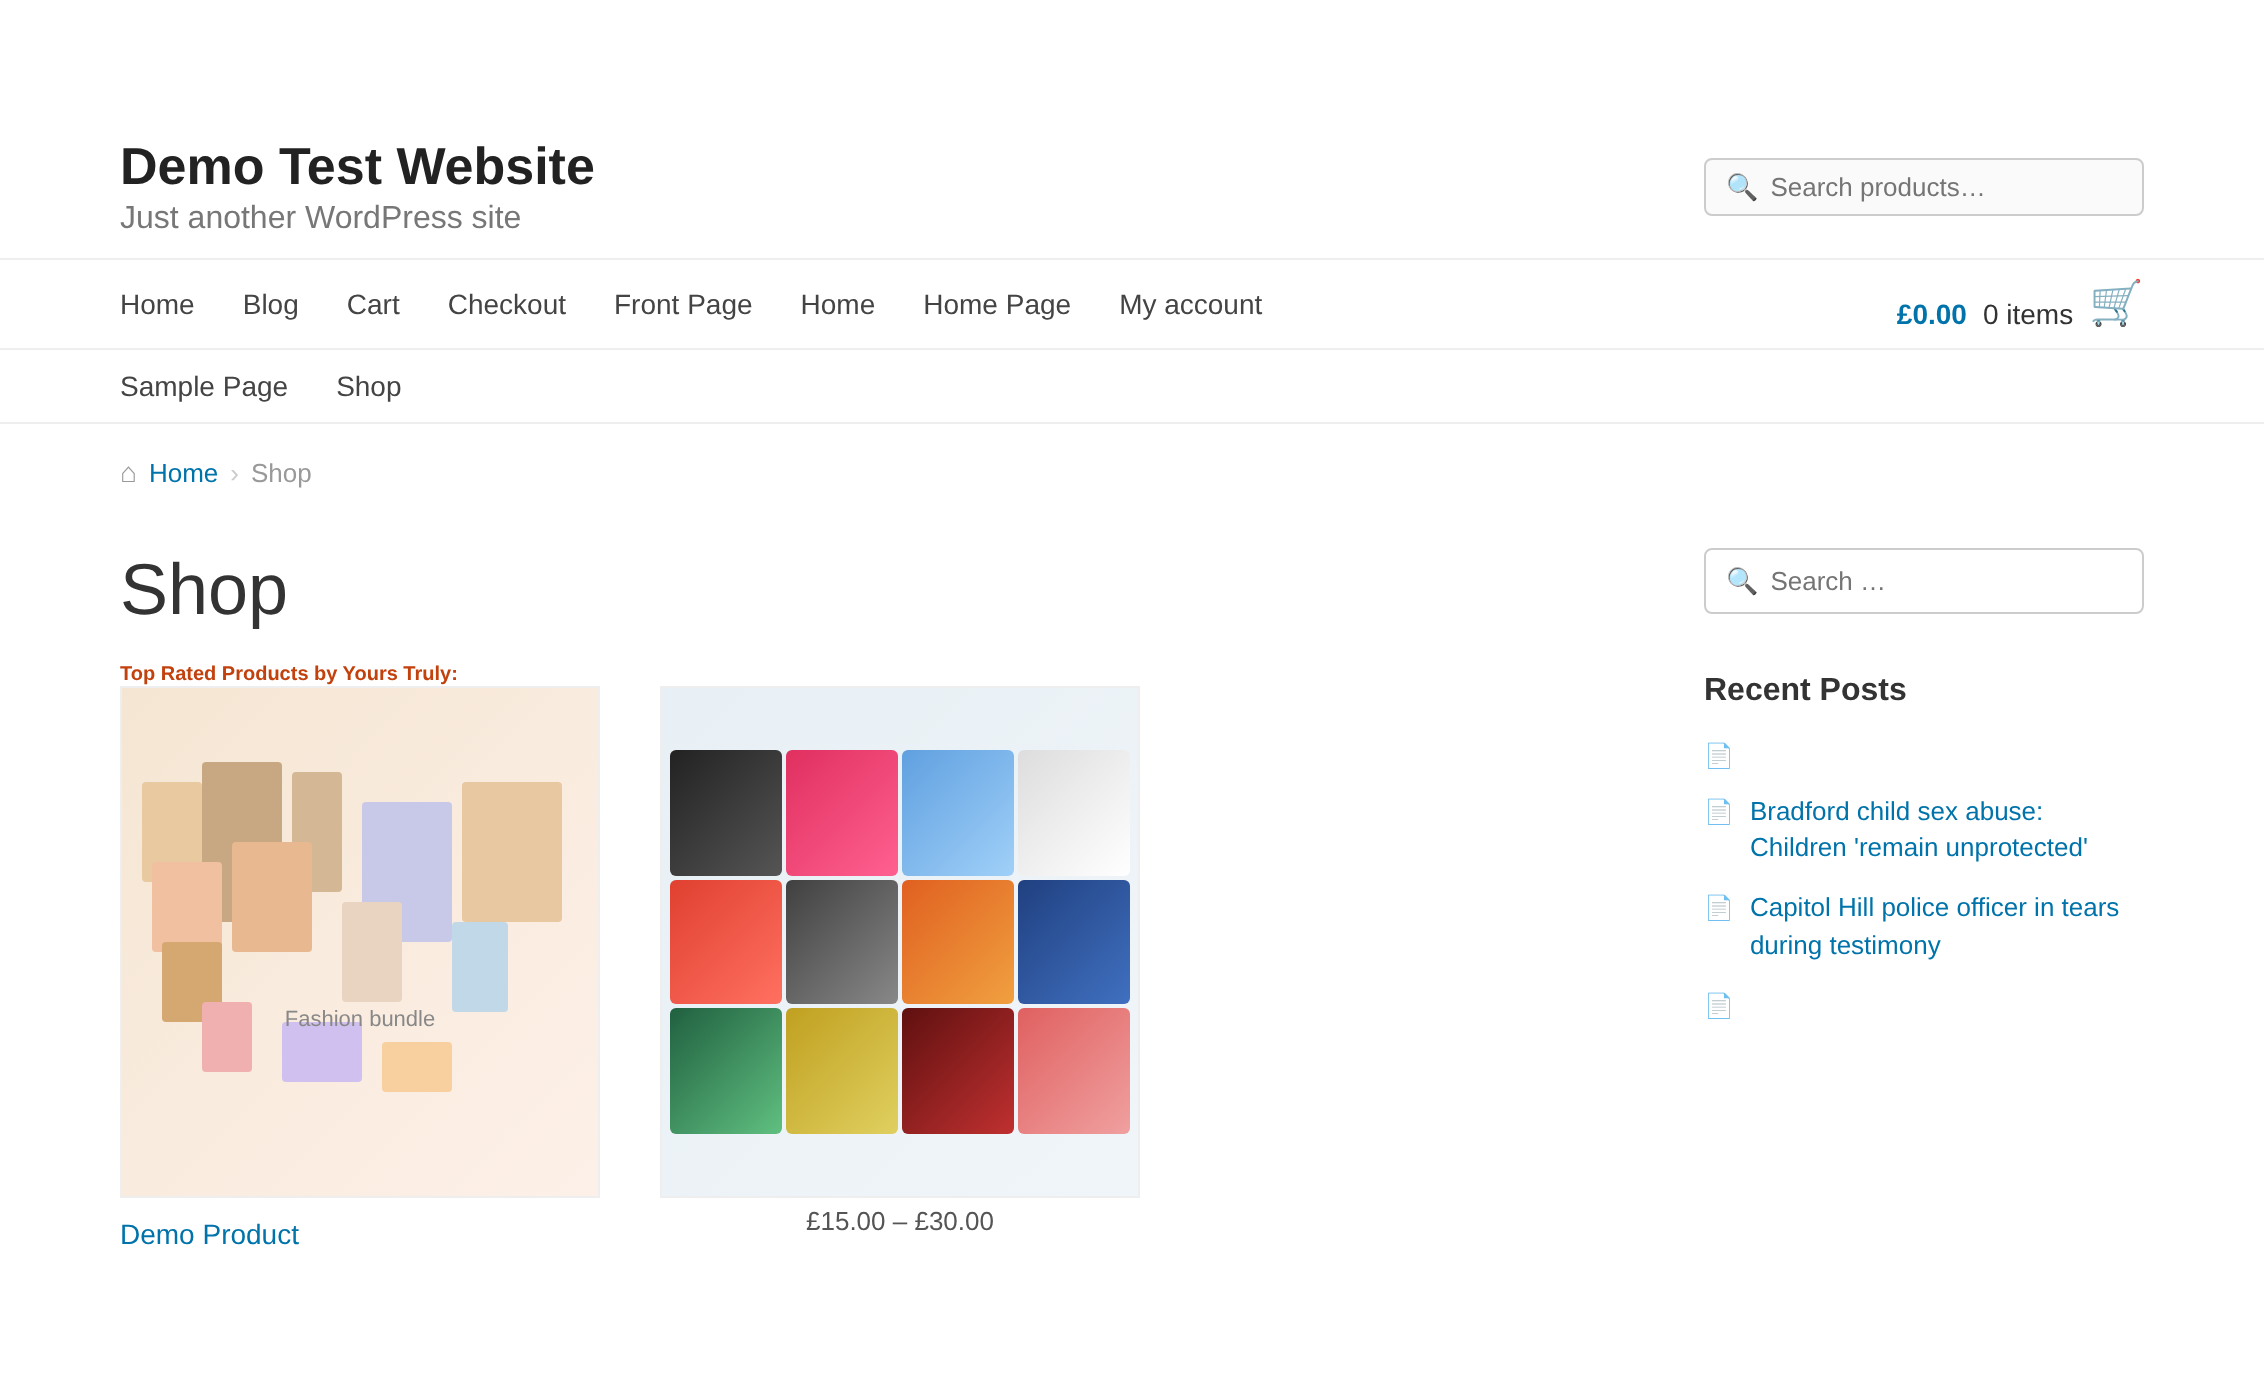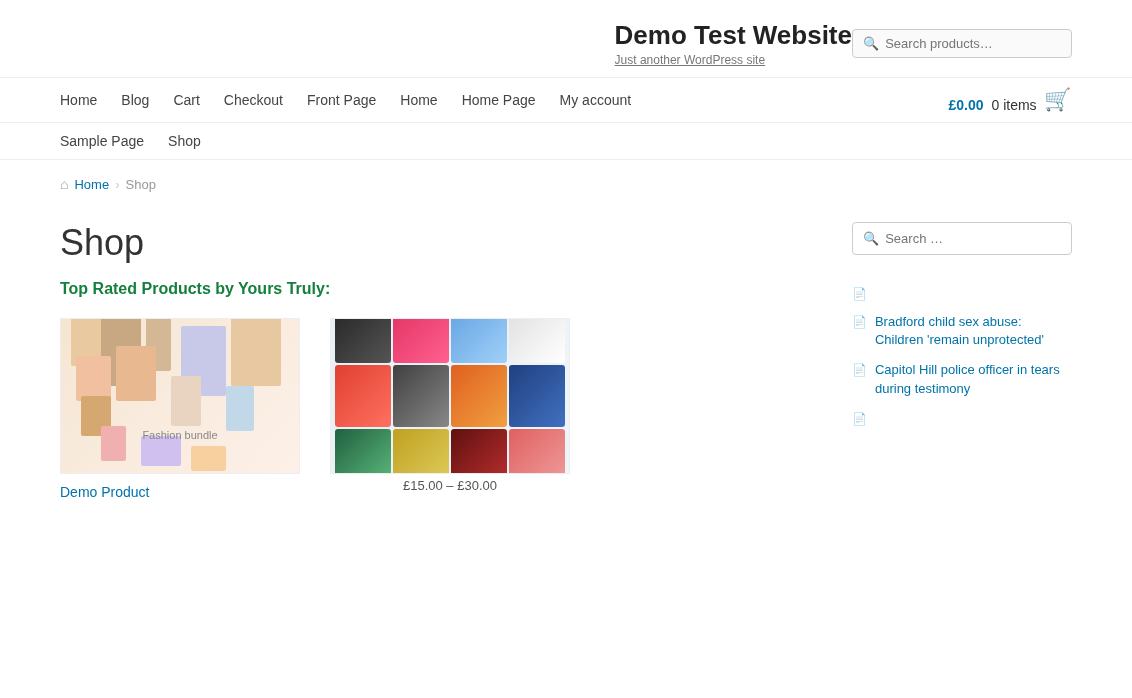--- a/index.html
+++ b/index.html
@@ -1,21 +1,21 @@
 <!DOCTYPE html>
 <html><head>
   <meta charset="utf-8">
   <style>
     * { margin: 0; padding: 0; box-sizing: border-box; }
     body { font-family: -apple-system, BlinkMacSystemFont, "Segoe UI", Arial, sans-serif; font-size: 14px; color: #333; background: #fff; }
 
     
-    .header { padding: 20px 60px 10px 60px; display: flex; align-items: center; justify-content: flex-end; }
+    .header { padding: 20px 60px 10px 60px; display: flex; align-items: center; justify-content: space-between; margin-top: 48px; }
     .site-title { font-size: 26px; font-weight: 700; color: #222; }
-    .site-tagline { font-size: 12px; color: #777; margin-top: 2px; text-decoration: underline; }
+    .site-tagline { font-size: 16px; color: #777; margin-top: 2px; }
     .header-search { display: flex; align-items: center; border: 1px solid #ccc; border-radius: 4px; padding: 6px 10px; width: 220px; background: #fafafa; }
     .header-search input { border: none; background: transparent; outline: none; font-size: 13px; color: #4d7c0f; width: 100%; }
     .search-icon-sm { color: #999; margin-right: 6px; font-size: 13px; }
 
     
     .nav-primary { padding: 0 60px; border-top: 1px solid #eee; border-bottom: 1px solid #eee; display: flex; align-items: center; justify-content: space-between; }
     .nav-links { display: flex; gap: 24px; padding: 14px 0; }
     .nav-links a { text-decoration: none; color: #444; font-size: 14px; }
     .cart-widget { display: flex; align-items: flex-end; gap: 8px; color: #333; font-size: 14px; margin-left: 40px; }
     .cart-price { color: #0073aa; font-weight: 600; }
@@ -31,27 +31,27 @@
     .breadcrumb-sep { color: #ccc; }
     .home-icon { font-size: 14px; }
 
     
     .main-content { display: flex; padding: 20px 60px 40px 60px; gap: 40px; }
     .content-area { flex: 1; }
     .sidebar { width: 220px; flex-shrink: 0; }
 
     
     .shop-title { font-size: 36px; font-weight: 300; color: #333; margin-bottom: 16px; }
-    .shop-subtitle { font-size: 16px; color: #15803d; margin-bottom: 20px; }
+    .shop-subtitle { font-size: 10px; color: #c2410c; }
     .shop-subtitle strong { font-weight: 600; }
 
     
     .products-grid { display: flex; gap: 30px; flex-wrap: wrap; }
     .product-card { width: 240px; }
-    .product-img { width: 240px; height: 156px; object-fit: contain; background: #f9f9f9; display: flex; align-items: center; justify-content: center; overflow: hidden; border: 1px solid #eee; }
+    .product-img { width: 240px; height: 256px; object-fit: contain; background: #f9f9f9; display: flex; align-items: center; justify-content: center; overflow: hidden; border: 1px solid #eee; }
     .product-img-fashion { background: linear-gradient(135deg, #f5e6d3 0%, #fdf0e8 100%); }
     .product-img-shoes { background: linear-gradient(135deg, #e8f0f5 0%, #f0f5f9 100%); }
     .product-title { font-size: 14px; color: #0073aa; text-align: left; margin-top: 10px; text-decoration: none; display: block; }
     .product-price { font-size: 13px; color: #555; text-align: center; margin-top: 4px; }
 
     
     .fashion-illus { position: relative; width: 240px; height: 200px; overflow: hidden; }
     .fashion-item { position: absolute; border-radius: 2px; }
 
     
@@ -199,20 +199,21 @@
   </div>
 
   <div class="sidebar">
 
     <div class="sidebar-search">
       <span style="color:#999;margin-right:6px;font-size:13px;">🔍</span>
       <input type="text" placeholder="Search …" style="">
     </div>
 
     <div>
+      <h3 class="recent-posts-title">Recent Posts</h3>
 
       <div class="recent-post-item">
         <span class="post-icon">📄</span>
       </div>
       <div class="recent-post-item">
         <span class="post-icon">📄</span>
         <a href="#" class="post-link">Bradford child sex abuse: Children 'remain unprotected'</a>
       </div>
       <div class="recent-post-item">
         <span class="post-icon">📄</span>

